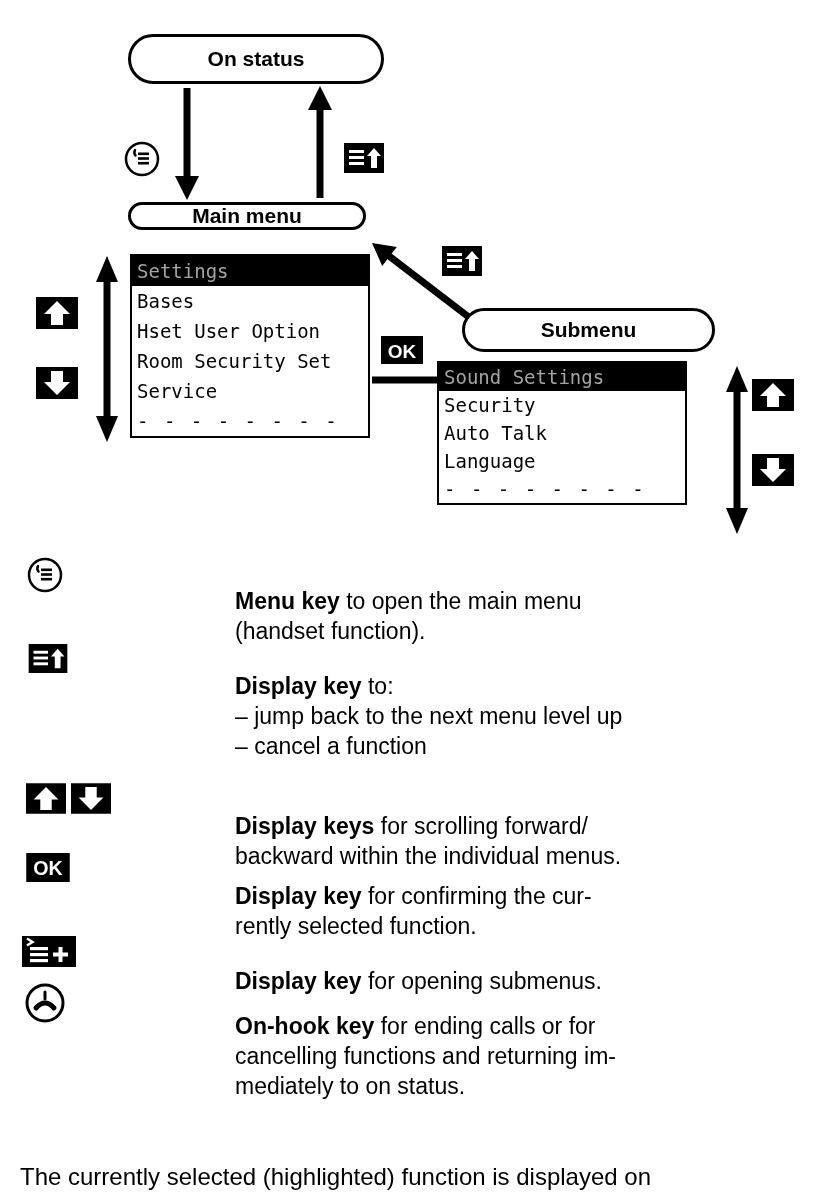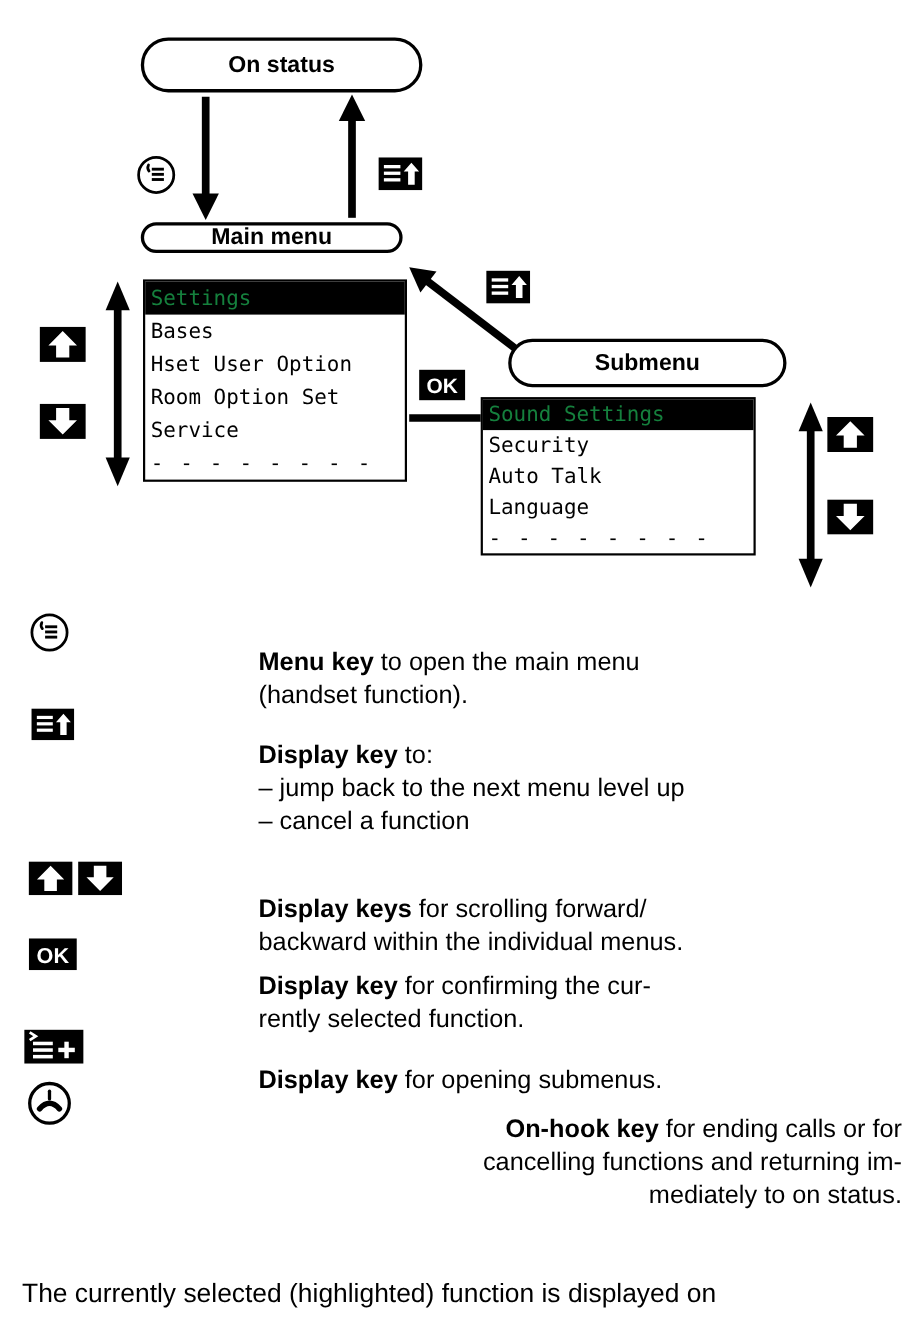--- a/index.html
+++ b/index.html
@@ -19,21 +19,21 @@
   .pill-submenu  { left:462px; top:308px; width:253px; height:44px; }
 
   .lcd {
     position:absolute; background:#fff; border:2.5px solid #000;
     font-family:"DejaVu Sans Mono", monospace; font-size:19px;
   }
   .lcd-main { left:130px; top:254px; width:240px; }
   .lcd-sub  { left:437px; top:361px; width:250px; }
   .lcd-row { height:30px; line-height:30px; padding-left:5px; white-space:nowrap; overflow:hidden; }
   .lcd-sub .lcd-row { height:28px; line-height:28px; }
-  .lcd-row.hl { background:#000; color:#15803d; }
+  .lcd-row.hl { background:#000; color:#a3a3a3; }
   .lcd-row.dashes { letter-spacing:2px; }
 
   .key { position:absolute; }
 
   .legend-text {
     position:absolute; left:235px; width:585px;
     font-size:23px; line-height:30px; white-space:pre-line;
   }
   .legend-text b { font-weight:bold; }
 
@@ -78,21 +78,21 @@
     <span>Main menu</span>
   </div>
   <div class="pill pill-submenu">
     <span>Submenu</span>
   </div>
 
   <div class="lcd lcd-main">
     <div class="lcd-row hl">Settings</div>
     <div class="lcd-row">Bases</div>
     <div class="lcd-row">Hset User Option</div>
-    <div class="lcd-row">Room Option Set</div>
+    <div class="lcd-row">Room Security Set</div>
     <div class="lcd-row">Service</div>
     <div class="lcd-row dashes">- - - - - - - -</div>
   </div>
 
   <div class="lcd lcd-sub">
     <div class="lcd-row hl">Sound Settings</div>
     <div class="lcd-row">Security</div>
     <div class="lcd-row">Auto Talk</div>
     <div class="lcd-row">Language</div>
     <div class="lcd-row dashes">- - - - - - - -</div>
@@ -235,21 +235,21 @@
     <b>Display key</b><span> for opening submenus.</span>
   </div>
 
   <div class="key" style="left:24px;top:982px;">
     <svg width="42" height="42" viewBox="0 0 42 42">
       <circle cx="21" cy="21" r="18" fill="#fff" stroke="#000" stroke-width="3"></circle>
       <path d="M12,26 Q21,16 30,26" stroke="#000" stroke-width="5" fill="none" stroke-linecap="round"></path>
       <line x1="21" y1="10" x2="21" y2="17" stroke="#000" stroke-width="3" stroke-linecap="round"></line>
     </svg>
   </div>
-  <div class="legend-text" style="top:981px;text-align:right;">
+  <div class="legend-text" style="top:981px;">
     <b>On-hook key</b><span> for ending calls or for
 cancelling functions and returning im-
 mediately to on status.</span>
   </div>
 
   <div class="footer-text">
     <span>The currently selected (highlighted) function is displayed on
 a </span><b>dark background</b><span>.</span>
   </div>
 

